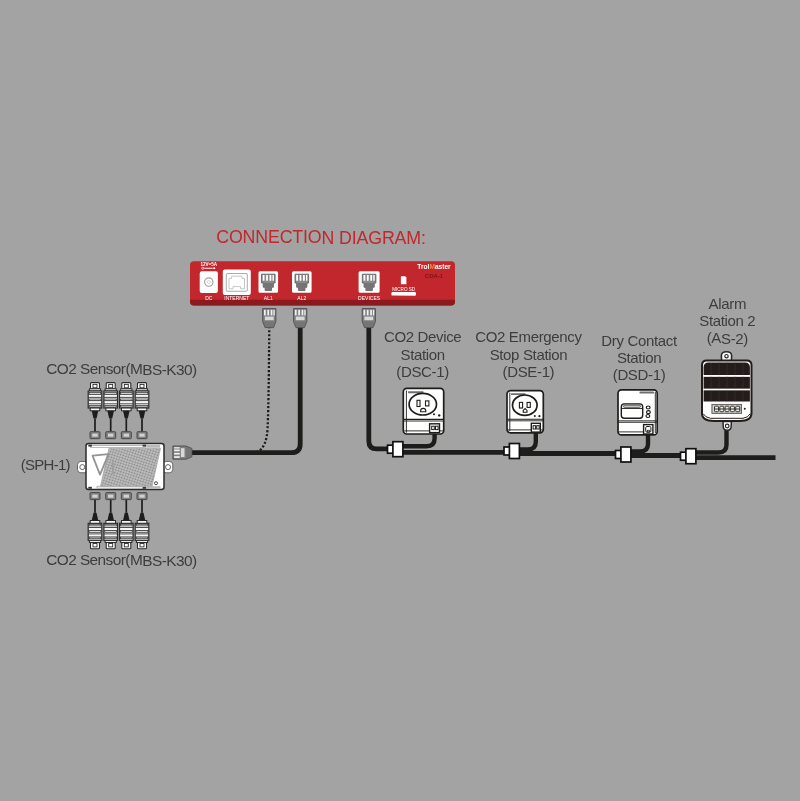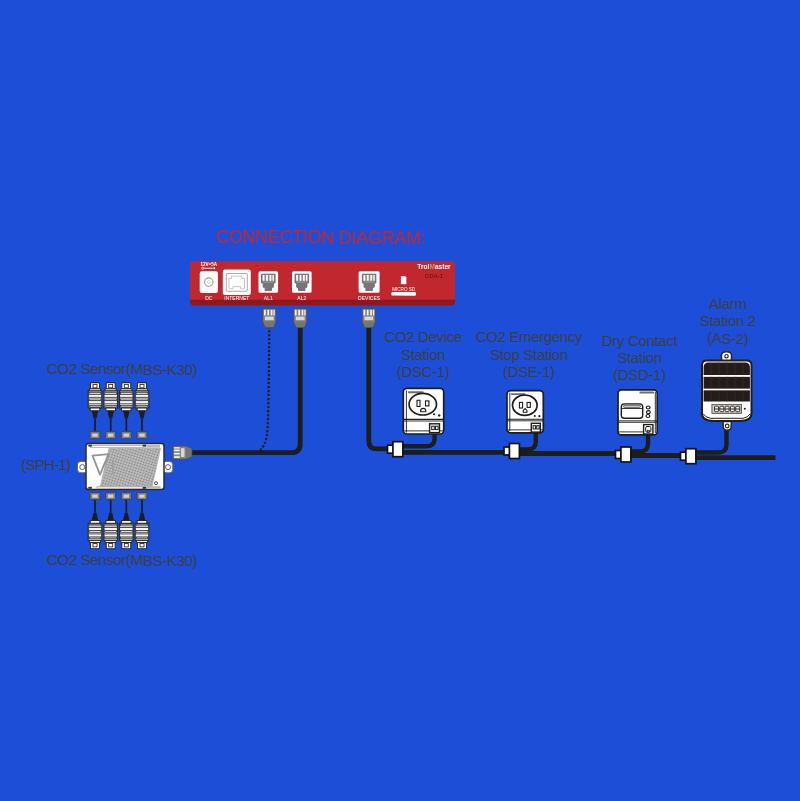--- a/index.html
+++ b/index.html
@@ -1,16 +1,16 @@
 <!DOCTYPE html>
 <html><head>
 <meta charset="utf-8">
 <style>
 html,body{margin:0;padding:0;background:#ffffff;}
-#stage{position:relative;width:800px;height:801px;overflow:hidden;background:#1d4ed8;}
+#stage{position:relative;width:800px;height:801px;overflow:hidden;background:#a3a3a3;}
 text{font-family:"Liberation Sans",sans-serif;}
 svg{filter:opacity(0.997);}
 </style>
 </head>
 <body>
 <div id="stage">
 <svg width="800" height="801" viewBox="0 0 800 801">
 <defs>
 <pattern id="dots" width="2.7" height="2.7" patternUnits="userSpaceOnUse" patternTransform="rotate(18 120 465)">
   <rect width="2.7" height="2.7" fill="#c3c3c3"></rect>

